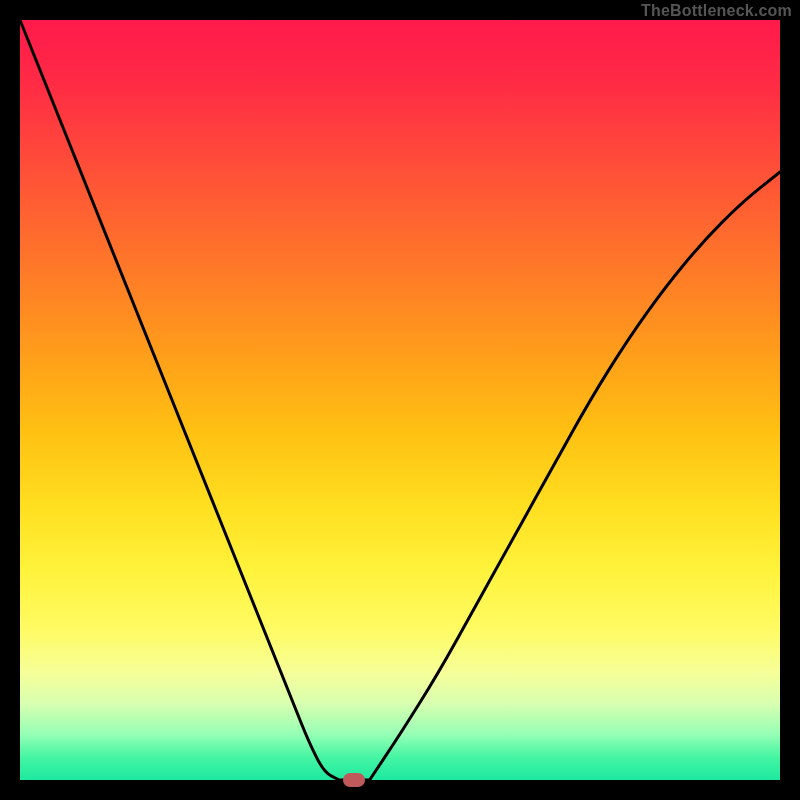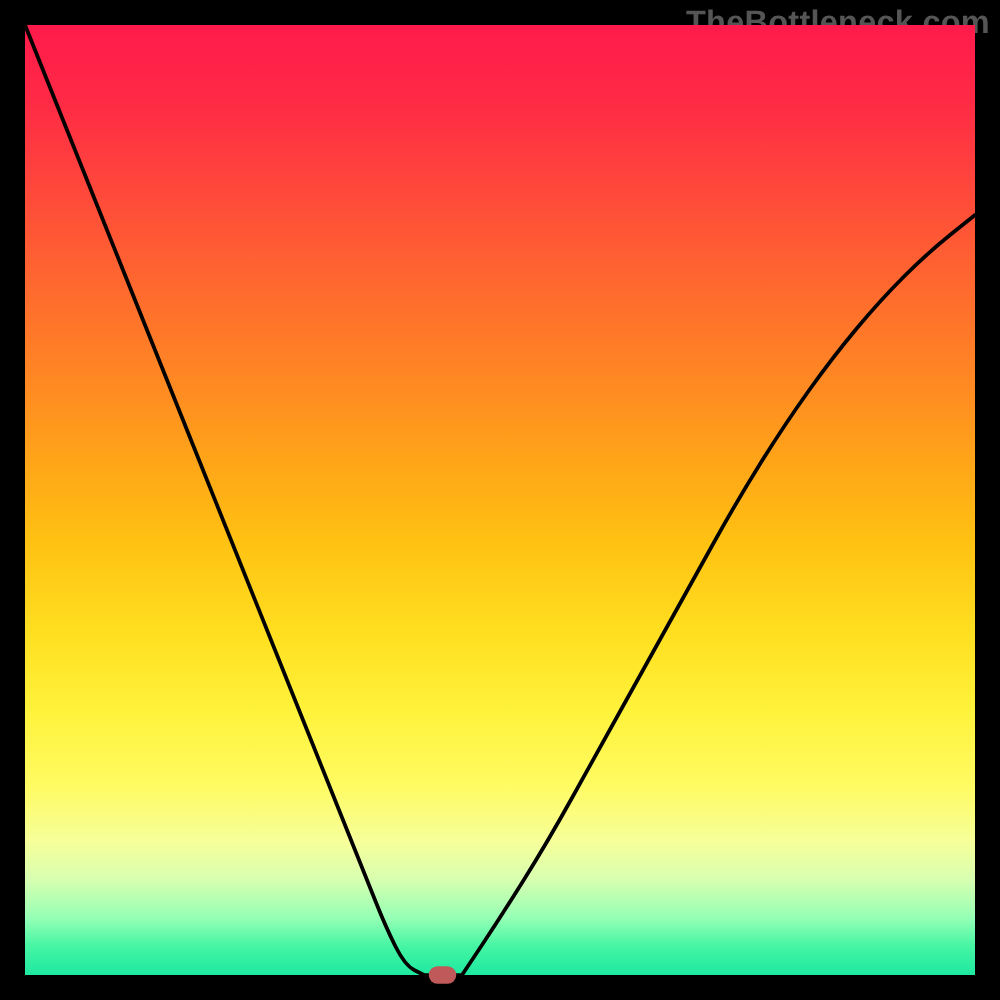--- a/index.html
+++ b/index.html
@@ -40,21 +40,21 @@
       #95ffb5 94%,
       #45f5a3 97%,
       #1de9a0 100%
     );
   }
   .watermark {
     position: absolute;
     top: 2px;
     right: 8px;
     color: #555;
-    font-size: 26px;
+    font-size: 16px;
     font-weight: 600;
     letter-spacing: 0.2px;
     user-select: none;
   }
   svg.curve {
     position: absolute;
     left: 0;
     top: 0;
     width: 760px;
     height: 760px;

